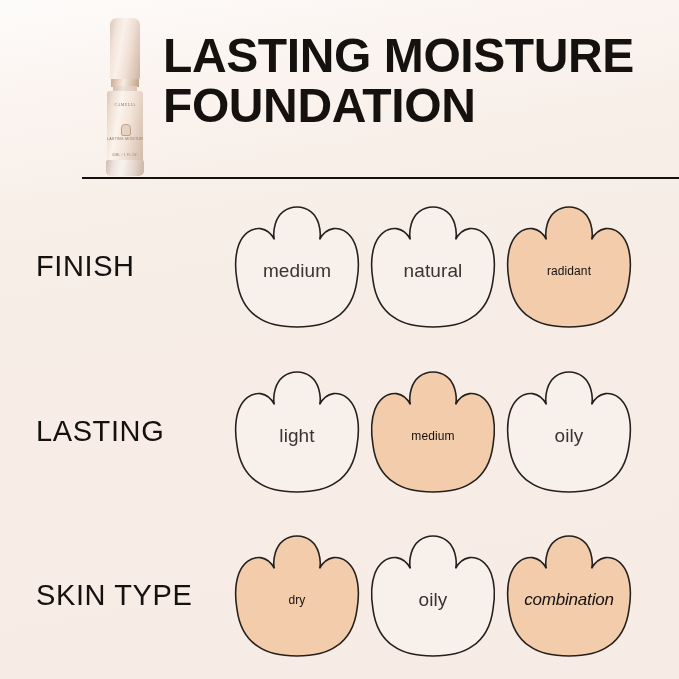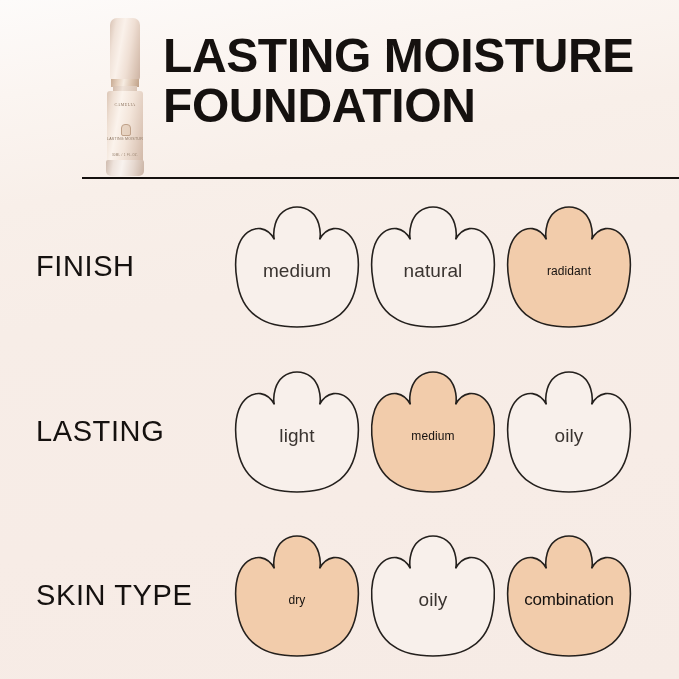--- a/index.html
+++ b/index.html
@@ -271,20 +271,21 @@
     white-space: nowrap;
     letter-spacing: 0.1px;
   }
   .blob.is-selected .blob-label {
     color: #15110f;
     font-size: 12px;
   }
   .blob.is-selected .blob-label.long {
     font-size: 17px;
     letter-spacing: -0.2px;
+    font-style: italic;
   }
 </style>
 </head>
 <body>
 
 <div id="infographic">
 
   <div id="header">
 
     <div id="product-bottle">

